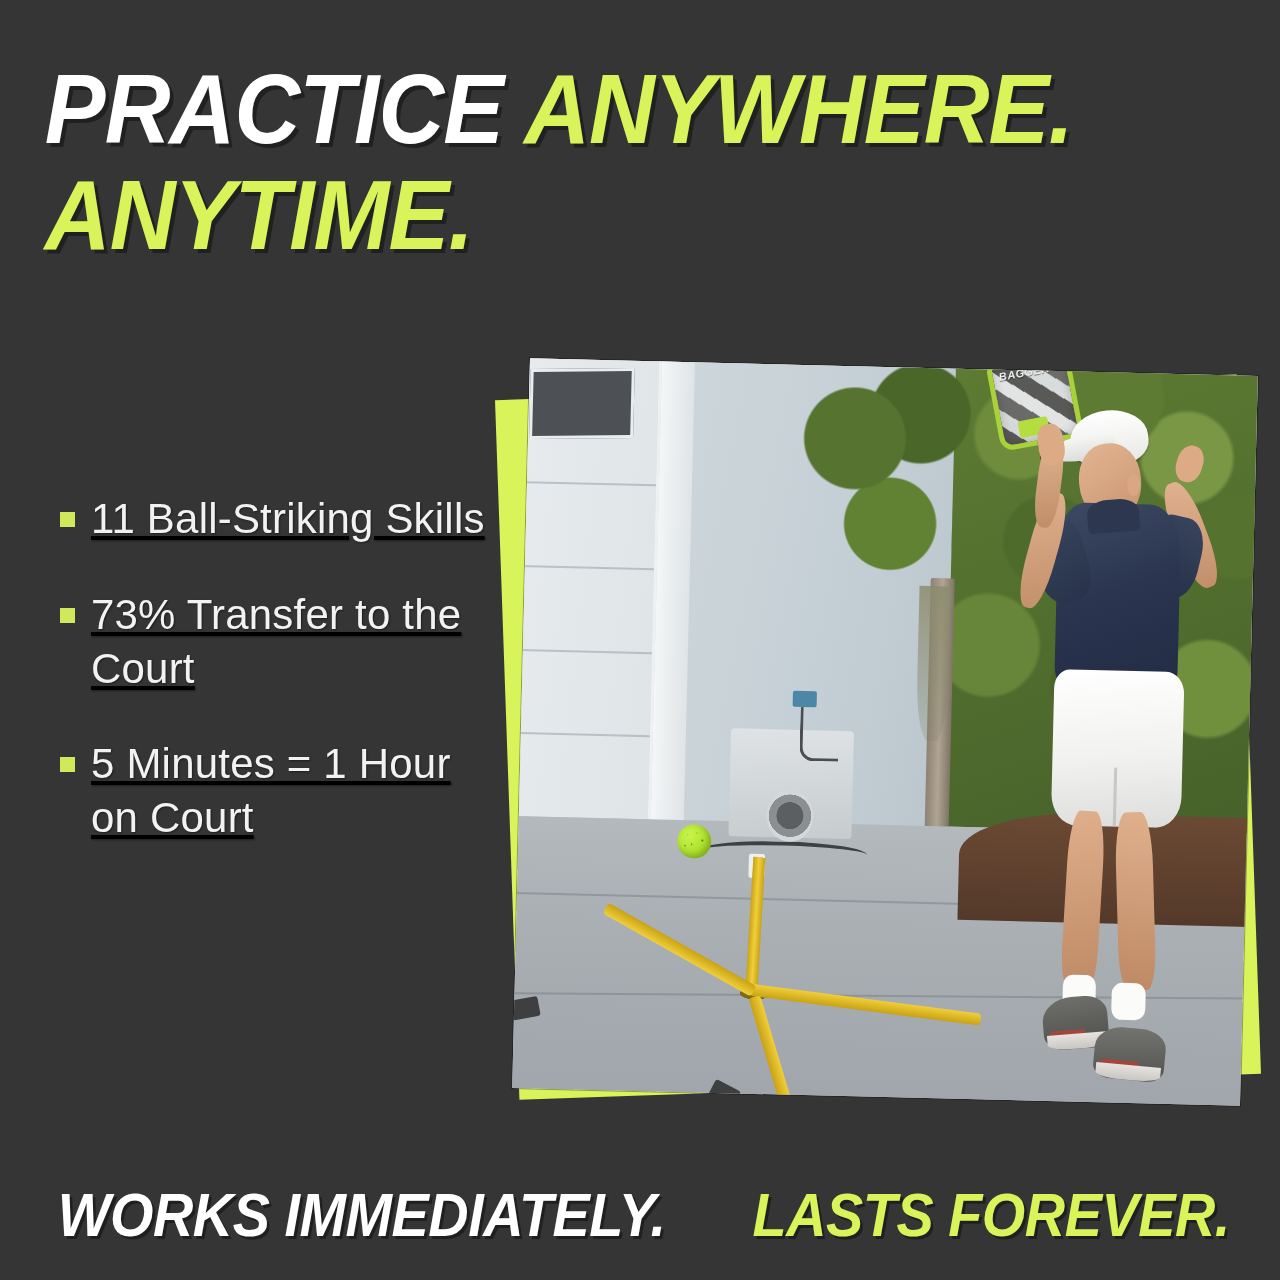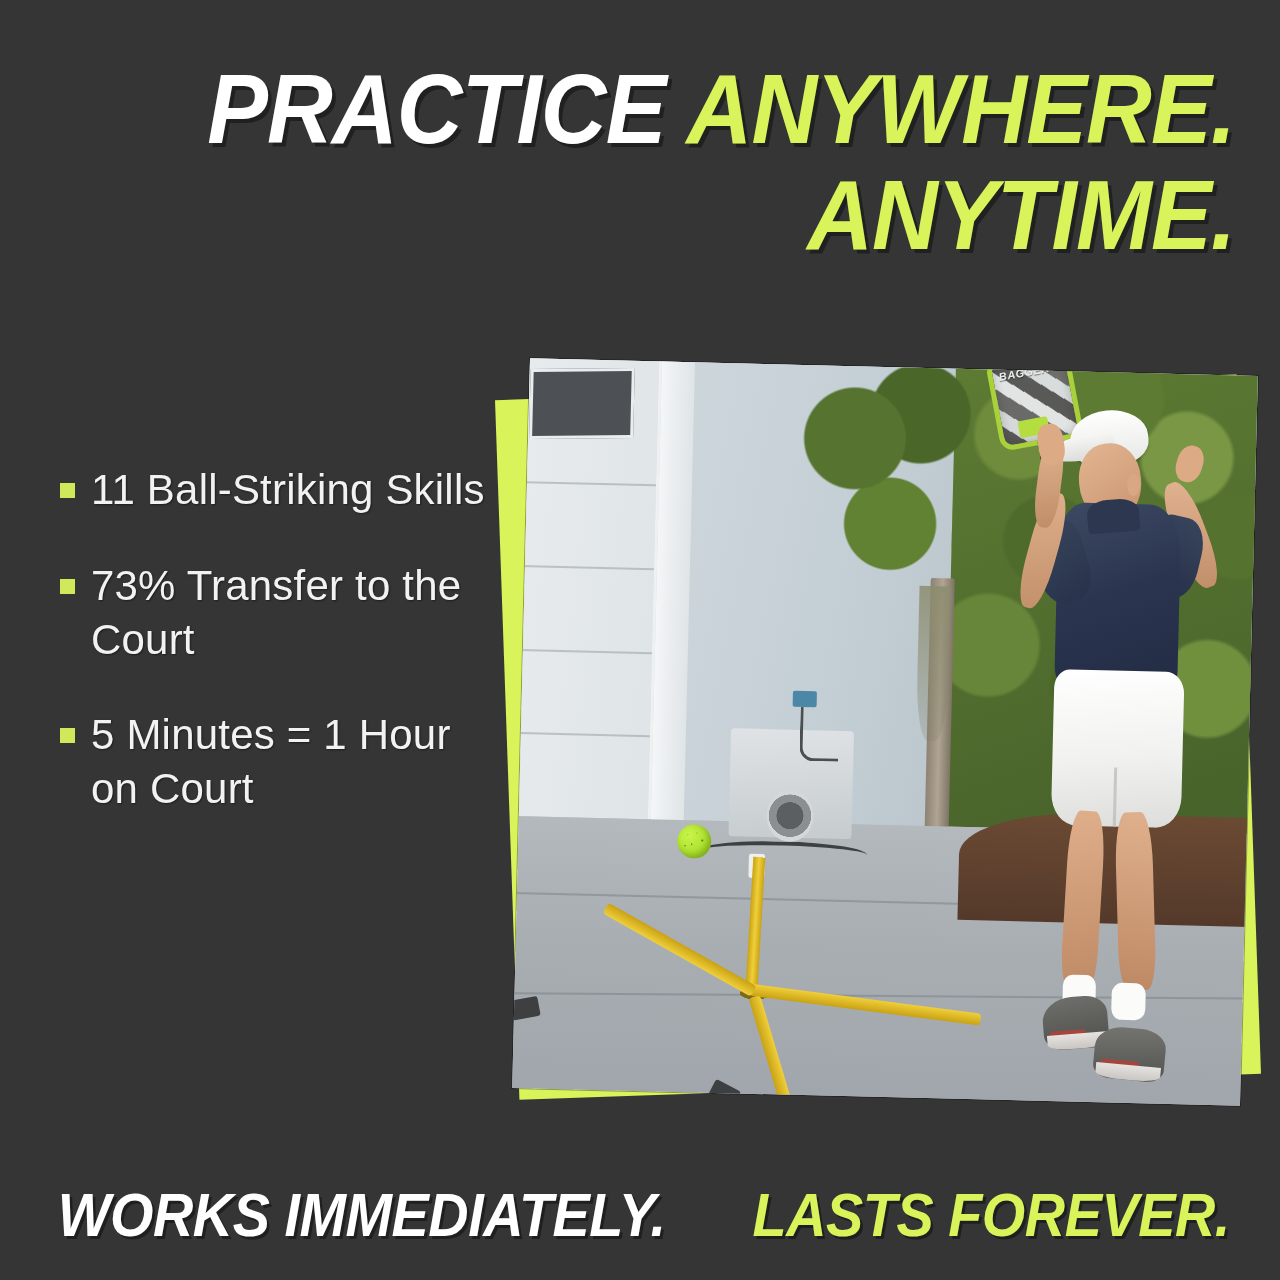--- a/index.html
+++ b/index.html
@@ -9,21 +9,21 @@
     font-family:"Liberation Sans", sans-serif;
     overflow:hidden;
     position:relative;
   }
 
   
   .headline {
     position:absolute;
     left:0; top:62px;
     width:1280px;
-    text-align:right;
+    text-align:left;
     line-height:0.96;
   }
   .headline .line {
     display:block;
     white-space:nowrap;
     font-family:"Liberation Sans Narrow","Liberation Sans",sans-serif;
     font-weight:bold;
     font-style:italic;
     font-size:98px;
     letter-spacing:-1px;
@@ -31,22 +31,23 @@
     text-shadow:4px 4px 0 rgba(0,0,0,0.38);
   }
   .hl-white { color:#ffffff; }
   .hl-green { color:#d9f45a; }
   .line2 { margin-top:12px; }
 
   
   .bullets {
     position:absolute;
     left:60px;
-    top:463px;
+    top:492px;
     width:430px;
+    text-decoration:underline;
   }
   .bullet-item {
     display:flex;
     align-items:flex-start;
     margin-bottom:42px;
   }
   .bullet-item:last-child { margin-bottom:11px; }
   .bullet-square {
     width:15px; height:15px;
     background:#cfe95a;

